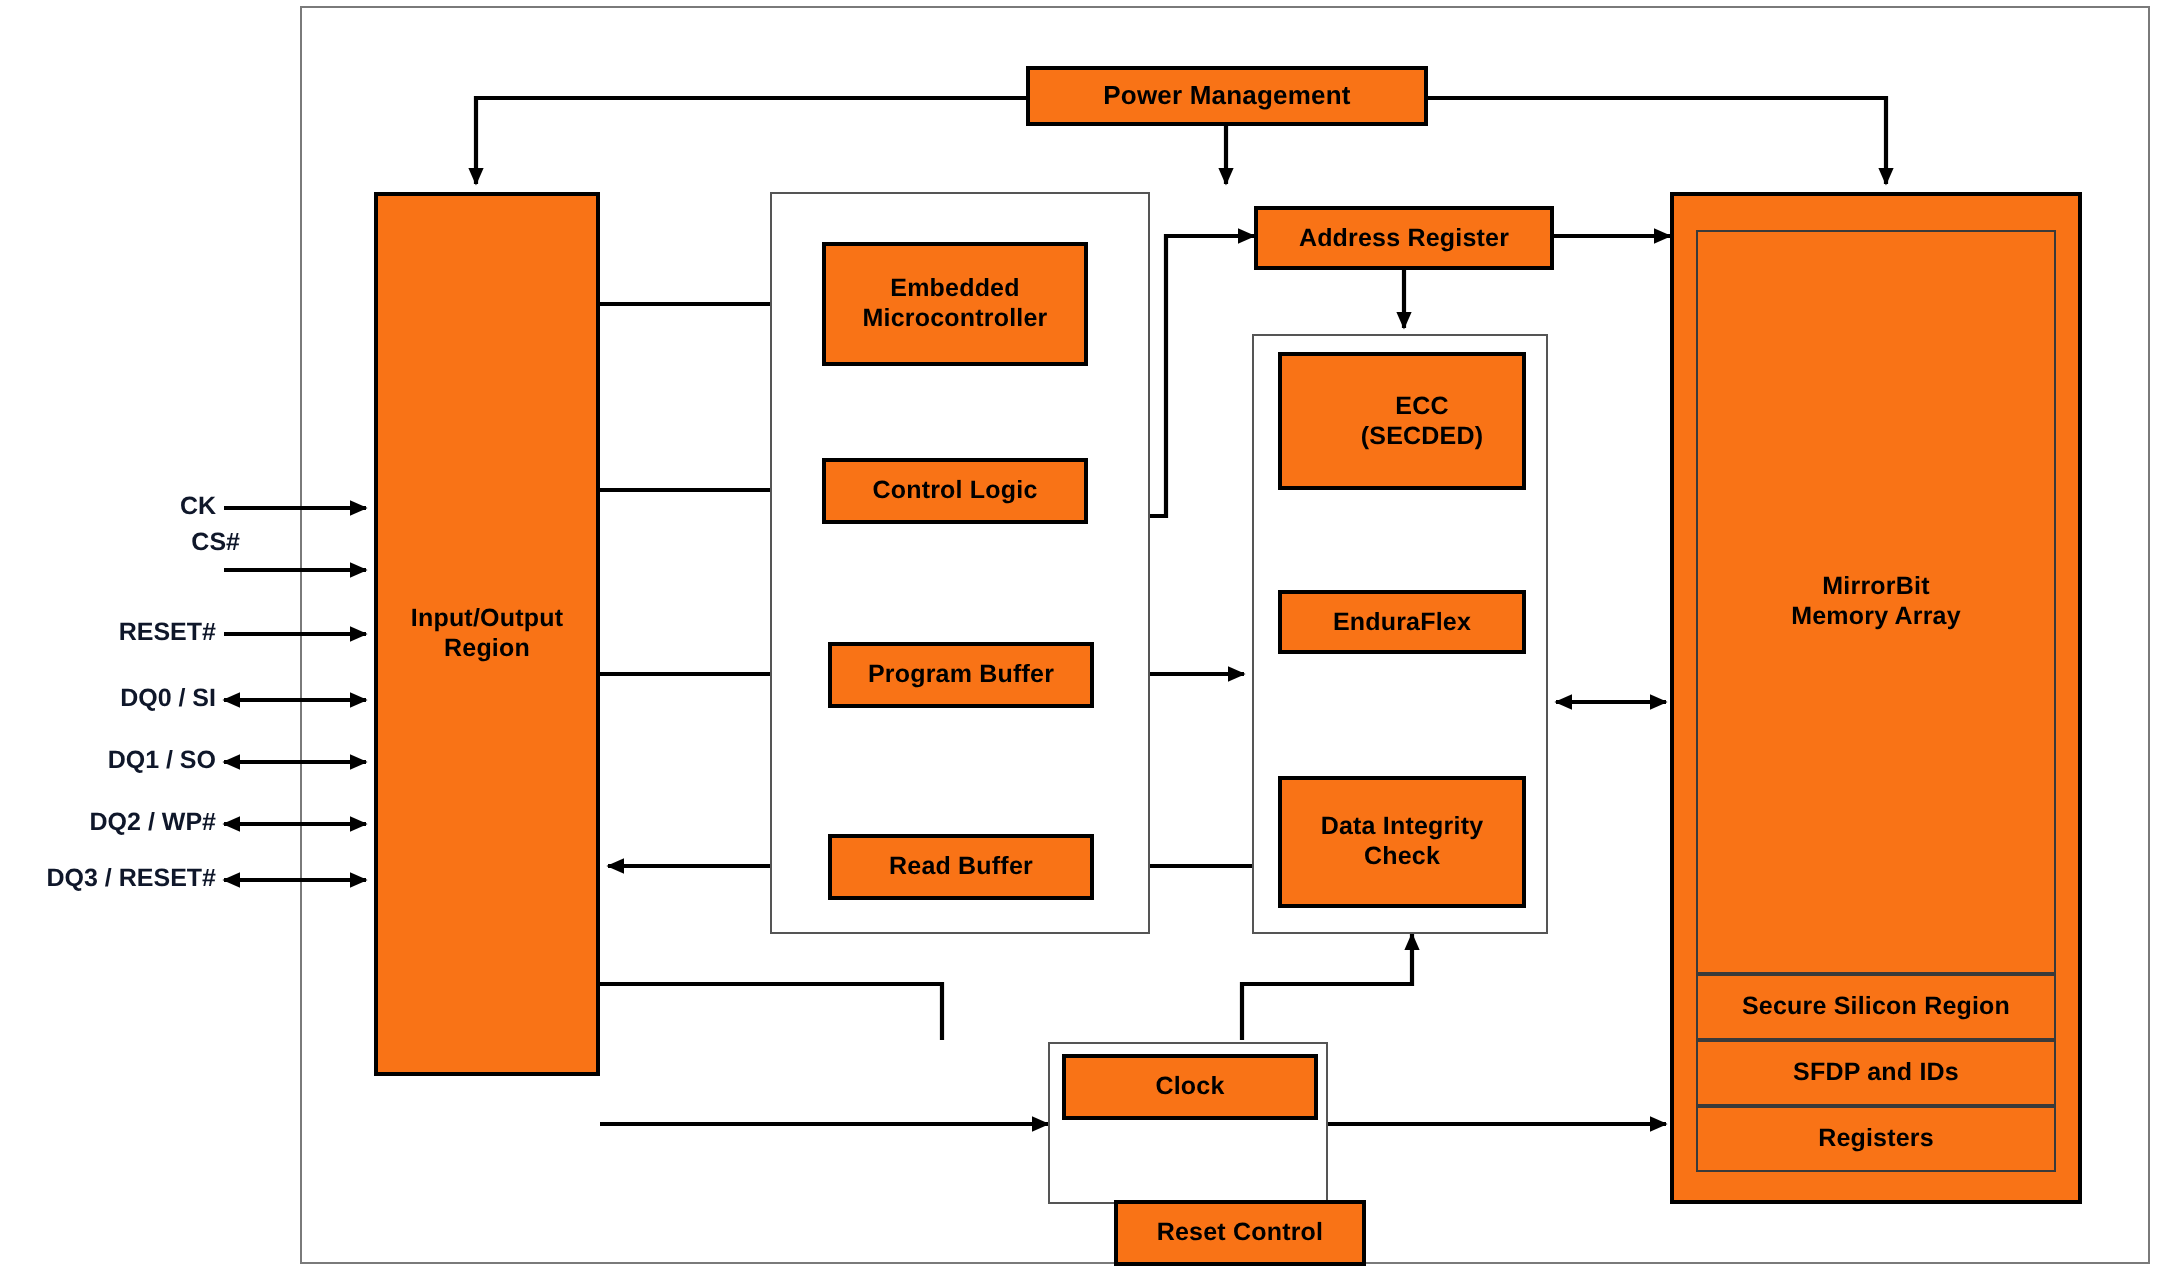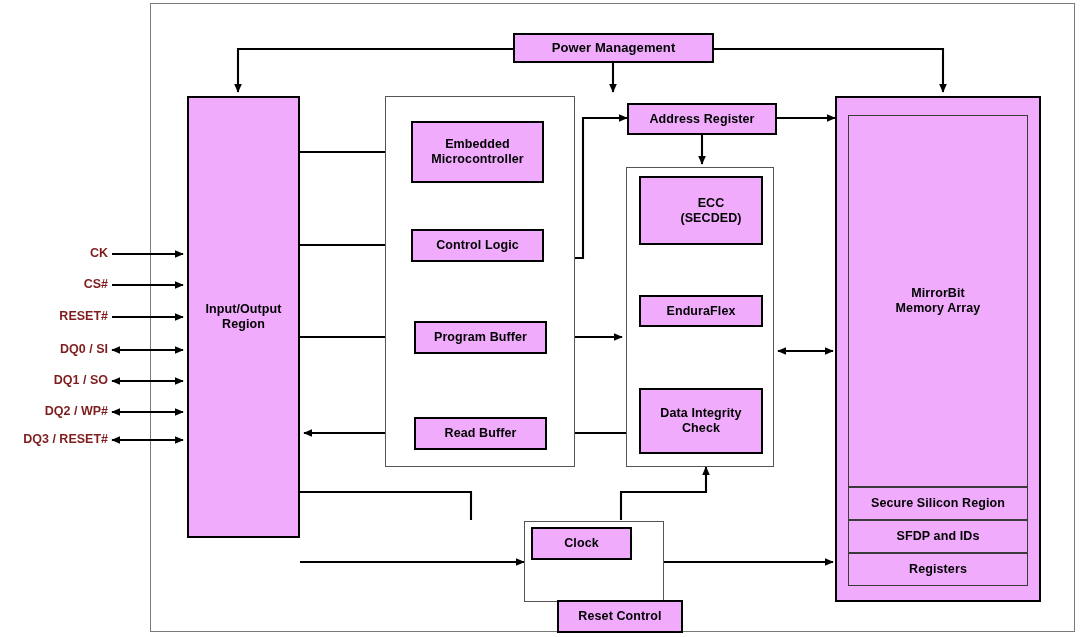--- a/index.html
+++ b/index.html
@@ -23,21 +23,21 @@
     left: 0;
     top: 0;
     width: 1080px;
     height: 637px;
     pointer-events: none;
   }
   .blk {
     position: absolute;
     box-sizing: border-box;
     border: 2px solid #000000;
-    background: #f0abfc;
+    background: #f97316;
     display: flex;
     align-items: center;
     justify-content: center;
     text-align: center;
     font-weight: bold;
     color: #000000;
     line-height: 1.18;
     letter-spacing: 0.1px;
   }
   .blk.plain {
@@ -52,21 +52,21 @@
   .canvas-frame {
     position: absolute;
     box-sizing: border-box;
     border: 1.6px solid #7a7a7a;
     background: #ffffff;
   }
   .sig-label {
     position: absolute;
     font-weight: bold;
     font-size: 12.5px;
-    color: #7f1d1d;
+    color: #0f172a;
     white-space: nowrap;
     text-align: right;
   }
   .t13 { font-size: 13px; }
   .t125 { font-size: 12.5px; text-align: right; }
 </style>
 </head>
 <body>
 
 <div id="stage">
@@ -123,21 +123,21 @@
 
       <path d="M471,520 L471,492 L296,492 L296,467" marker-end="url(#ah)"></path>
 
       <path d="M621,520 L621,492 L706,492 L706,467" marker-end="url(#ah)"></path>
 
       <path d="M664,562 L833,562" marker-end="url(#ah)"></path>
     </g>
   </svg>
 
   <div class="sig-label" style="left:0px; top:246px; width:108px;">CK</div>
-  <div class="sig-label" style="left:0px; top:277px; width:108px;">CS#</div>
+  <div class="sig-label" style="left:0px; top:264px; width:108px;padding-left:12px;">CS#</div>
   <div class="sig-label" style="left:0px; top:309px; width:108px;">RESET#</div>
   <div class="sig-label" style="left:0px; top:342px; width:108px;">DQ0 / SI</div>
   <div class="sig-label" style="left:0px; top:373px; width:108px;">DQ1 / SO</div>
   <div class="sig-label" style="left:0px; top:404px; width:108px;">DQ2 / WP#</div>
   <div class="sig-label" style="left:0px; top:432px; width:108px;">DQ3 / RESET#</div>
 
   <div class="blk t13" style="left:513px; top:33px; width:201px; height:30px;">Power Management</div>
 
   <div class="blk" style="left:187px; top:96px; width:113px; height:442px; flex-direction:column;">
     <span class="t125">Input/Output</span>
@@ -181,17 +181,17 @@
   </div>
 
   <div class="blk plain t125" style="left:848px; top:487px; width:180px; height:33px;">Secure Silicon Region</div>
 
   <div class="blk plain t125" style="left:848px; top:520px; width:180px; height:33px;">SFDP and IDs</div>
 
   <div class="blk plain t125" style="left:848px; top:553px; width:180px; height:33px;">Registers</div>
 
   <div class="container-blk" style="left:524px; top:521px; width:140px; height:81px;"></div>
 
-  <div class="blk t125" style="left:531px; top:527px; width:101px; height:33px;">Clock</div>
+  <div class="blk t125" style="left:531px; top:527px; width:128px; height:33px;">Clock</div>
 
   <div class="blk t125" style="left:557px; top:564px; width:126px; height:33px;margin-top:36px;">Reset Control</div>
 
 </div>
 
 </body></html>

